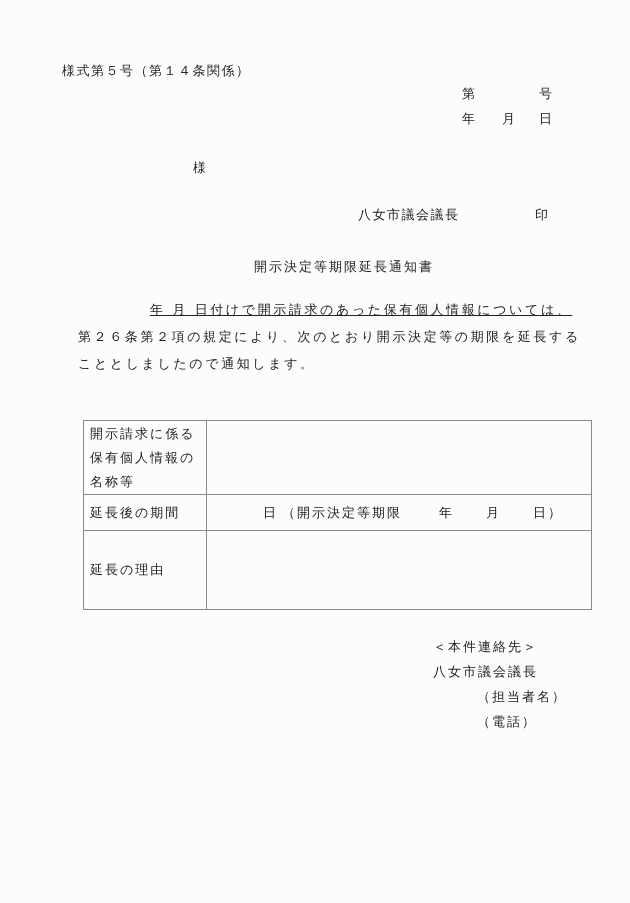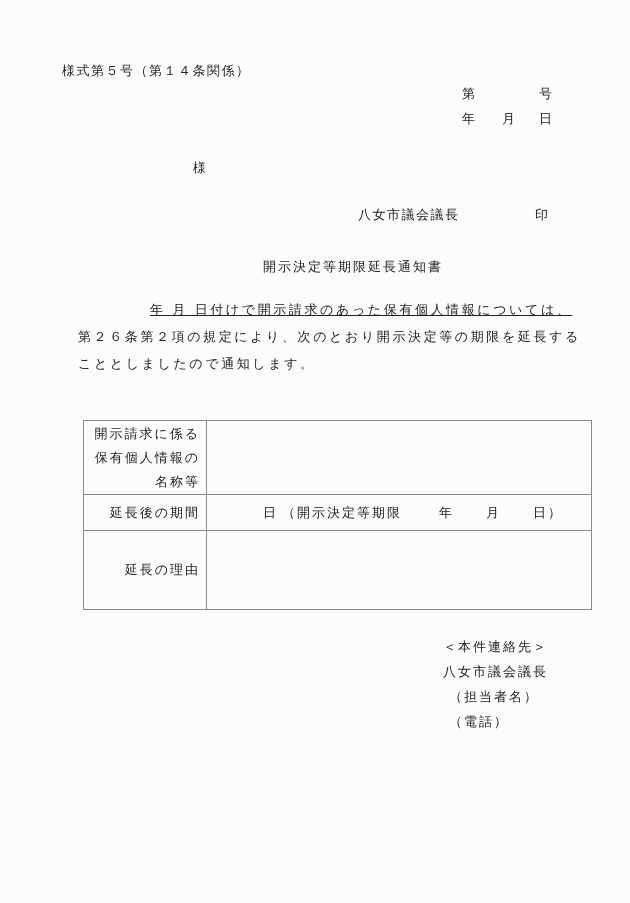--- a/index.html
+++ b/index.html
@@ -20,21 +20,21 @@
 
     .form-no { left: 62px; top: 62px; }
     .num-line { left: 462px; top: 85px; width: 90px; }
     .date-line { left: 462px; top: 110px; width: 90px; }
     .num-line span, .date-line span { position: absolute; top: 0; }
 
     .addressee { left: 193px; top: 159px; }
     .sender { left: 358px; top: 206px; }
     .seal { left: 535px; top: 206px; }
 
-    .doc-title { left: 223px; top: 258px; letter-spacing: 2px; padding-left: 40px; }
+    .doc-title { left: 214px; top: 258px; letter-spacing: 2px; padding-left: 40px; }
 
     .body-text {
       position: absolute;
       left: 78px;
       top: 296px;
       width: 520px;
       line-height: 27px;
       letter-spacing: 2.6px;
       white-space: nowrap;
     }
@@ -48,37 +48,37 @@
       width: 509px;
       border-collapse: collapse;
       border: 1.5px solid #8a8a8a;
     }
     .info-table td {
       border: 1.5px solid #8a8a8a;
       padding: 0 6px;
       vertical-align: middle;
       letter-spacing: 2px;
     }
-    .info-table td.label { width: 110px; text-align: right; }
+    .info-table td.label { width: 110px; }
     .row-name td { height: 72px; }
     .row-name td.label { line-height: 24px; padding-top: 1px; }
     .row-period td { height: 35px; font-family: Liberation Mono, monospace; }
     .row-reason td { height: 78px; margin-left: 12px; }
     .period-value { position: relative; height: 20px; }
     .period-value span { position: absolute; top: 1px; }
 
     .contact {
       position: absolute;
-      left: 443px;
+      left: 433px;
       top: 634px;
       line-height: 25px;
       letter-spacing: 2px;
     }
     .contact .line { display: block; }
-    .contact .indent { padding-left: 6px; }
+    .contact .indent { padding-left: 6px; margin-left: 38px; }
   </style>
 </head>
 <body>
 
 <div class="abs form-no">様式第５号（第１４条関係）</div>
 
 <div class="abs num-line">
   <span style="left:0">第</span>
   <span style="left:77px">号</span>
 </div>

